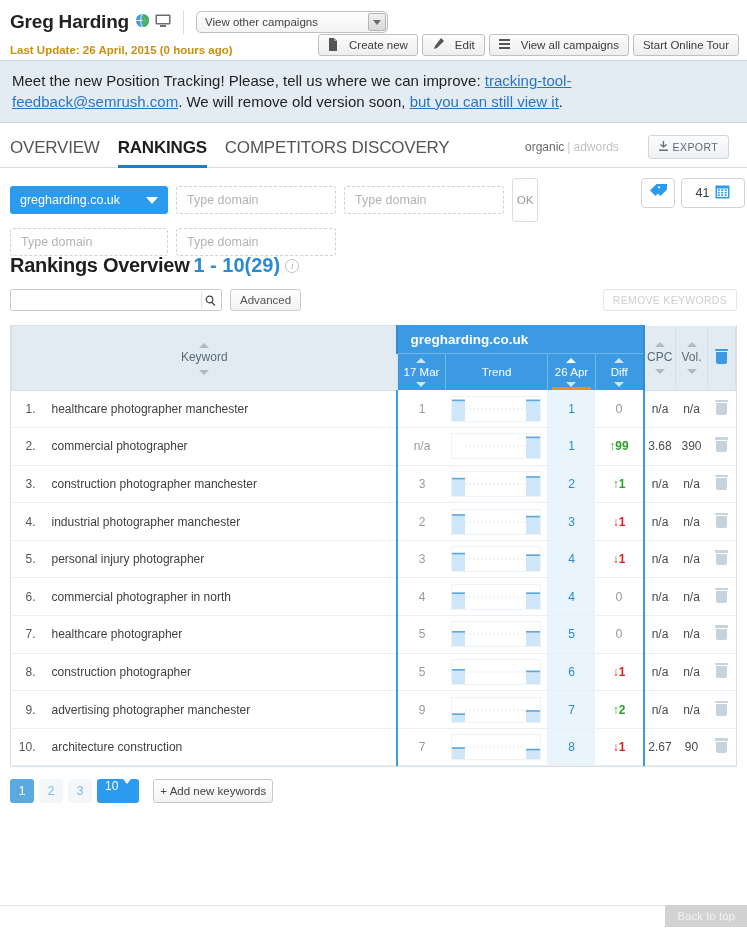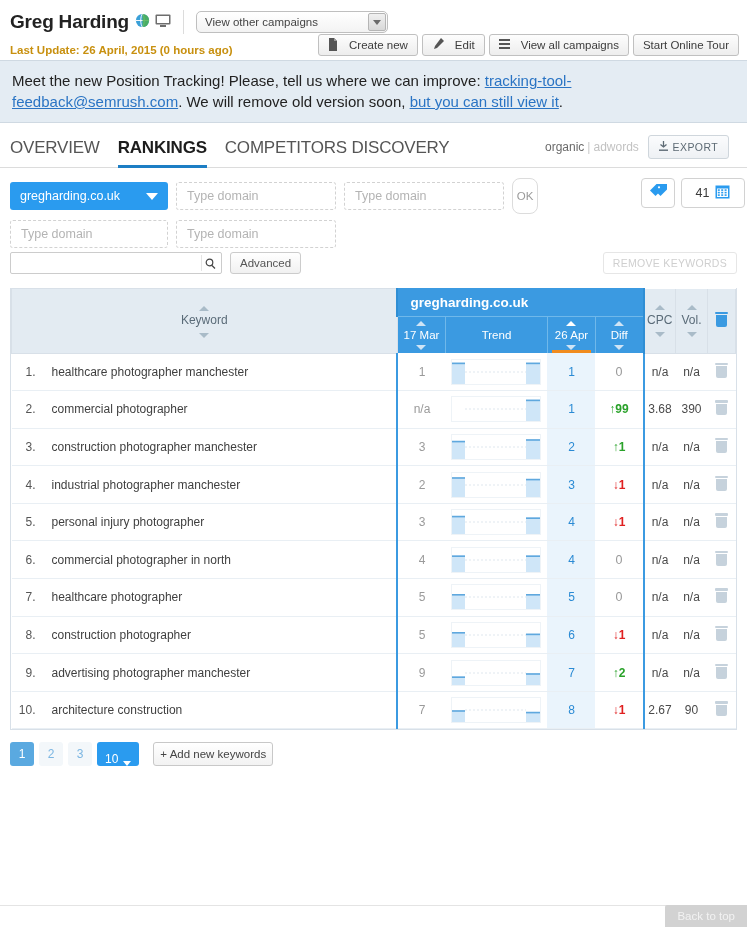--- a/index.html
+++ b/index.html
@@ -62,21 +62,21 @@
   .tabs { display:flex; align-items:flex-end; height:100%; padding-left:10px; gap:18px; }
   .tab {
     font-size:17px; color:#555; padding-bottom:9px; letter-spacing:-0.2px;
     position:relative; font-weight:normal;
   }
   .tab.active { color:#1d1d1d; font-weight:bold; }
   .tab.active:after {
     content:''; position:absolute; left:0; right:0; bottom:-1px; height:3px; background:#1d7ec4;
   }
   .tabmode {
-    position:absolute; left:525px; bottom:13px; font-size:12px; color:#8c8c8c;margin-left:20px;
+    position:absolute; left:525px; bottom:13px; font-size:12px; color:#8c8c8c;
   }
   .tabmode .sel { color:#6a6a6a; }
   .tabmode .sep { color:#c9c9c9; margin:0 3px; }
   .tabmode .dim { color:#c2c2c2; }
   .export-btn {
     position:absolute; right:18px; bottom:8px;
     height:24px; border:1px solid #cfd6dc; border-radius:3px;
     background: linear-gradient(#fbfcfd,#eef1f4);
     display:flex; align-items:center; gap:5px; padding:0 10px;
     font-size:10.5px; color:#5d6a74; letter-spacing:0.4px;
@@ -93,21 +93,21 @@
   }
   .dom-select .tri { position:absolute; right:10px; top:11px;
     width:0;height:0;border-left:6px solid transparent;border-right:6px solid transparent;border-top:7px solid #fff;}
   .dom-input {
     height:28px; border:1px dashed #d2d2d2; border-radius:3px; background:#fff;
     font-size:12.5px; color:#b4b4b4; display:flex; align-items:center; padding-left:10px;
   }
   .dom-input.w1 { width:158px; }
   .dom-input.w2 { width:160px; }
   .ok-btn {
-    width:26px;height:36px;border:1px solid #dcdcdc;border-radius:8px;background:#fff;
+    width:26px;height:44px;border:1px solid #dcdcdc;border-radius:3px;background:#fff;
     display:flex;align-items:center;justify-content:center;font-size:11.5px;color:#9a9a9a;
   }
   .tagbtn {
     position:absolute; right:72px; top:10px; width:34px;height:30px;
     border:1px solid #d2d2d2;border-radius:4px;background:#fff;
     display:flex;align-items:center;justify-content:center;
   }
   .datebox {
     position:absolute; right:2px; top:10px; height:30px; min-width:64px;
     border:1px solid #d2d2d2;border-radius:4px;background:#fff;
@@ -193,21 +193,21 @@
 
   
   .pager { margin: 12px 10px 0 10px; display:flex; align-items:center; gap:5px; }
   .pg {
     width:24px;height:24px;border-radius:3px;display:flex;align-items:center;justify-content:center;
     font-size:12px; color:#7cb6e2; background:#f3f7fa;
   }
   .pg.active { background:#5aa9e0; color:#fff; }
   .pg-size {
     height:24px; min-width:40px; border-radius:3px; background:#2a9bef; color:#fff;
-    display:flex;align-items:flex-end;justify-content:center;gap:5px;padding:0 8px;font-size:12px;
+    display:flex;align-items:flex-start;justify-content:center;gap:5px;padding:0 8px;font-size:12px;
   }
   .chev { width:0;height:0;border-left:4px solid transparent;border-right:4px solid transparent;border-top:5px solid #fff;}
   .addkw {
     height:24px;border:1px solid #c8c8c8;border-radius:3px;background:linear-gradient(#fff,#f2f2f2);
     display:flex;align-items:center;padding:0 6px;font-size:11.5px;color:#444;margin-left:9px;
   }
 
   
   .footer-sep { position:absolute; left:0; right:0; bottom:24px; height:1px; background:#e4e4e4; }
   .backtop {
@@ -344,20 +344,23 @@
               <rect x="9.6" y="7.8" width="2" height="1.6"></rect>
             <rect x="2.8" y="10.3" width="2" height="1.6"></rect>
               <rect x="6.2" y="10.3" width="2" height="1.6"></rect>
               <rect x="9.6" y="10.3" width="2" height="1.6"></rect>
           </g>
         </svg>
       </span>
     </div>
   </div>
 
+  <div class="rankhead">
+    <h2>Rankings Overview</h2><span class="count">1 - 10(29)</span><span class="info-i">i</span>
+  </div>
 
   <div class="searchrow">
     <div class="search-wrap">
       <span class="search-ico">
         <svg width="11" height="11" viewBox="0 0 11 11">
             <circle cx="4.5" cy="4.5" r="3.3" stroke="#444" stroke-width="1.2" fill="none"></circle>
             <path d="M7 7.5l3 3" stroke="#444" stroke-width="1.3"></path>
           </svg>
       </span>
     </div>

